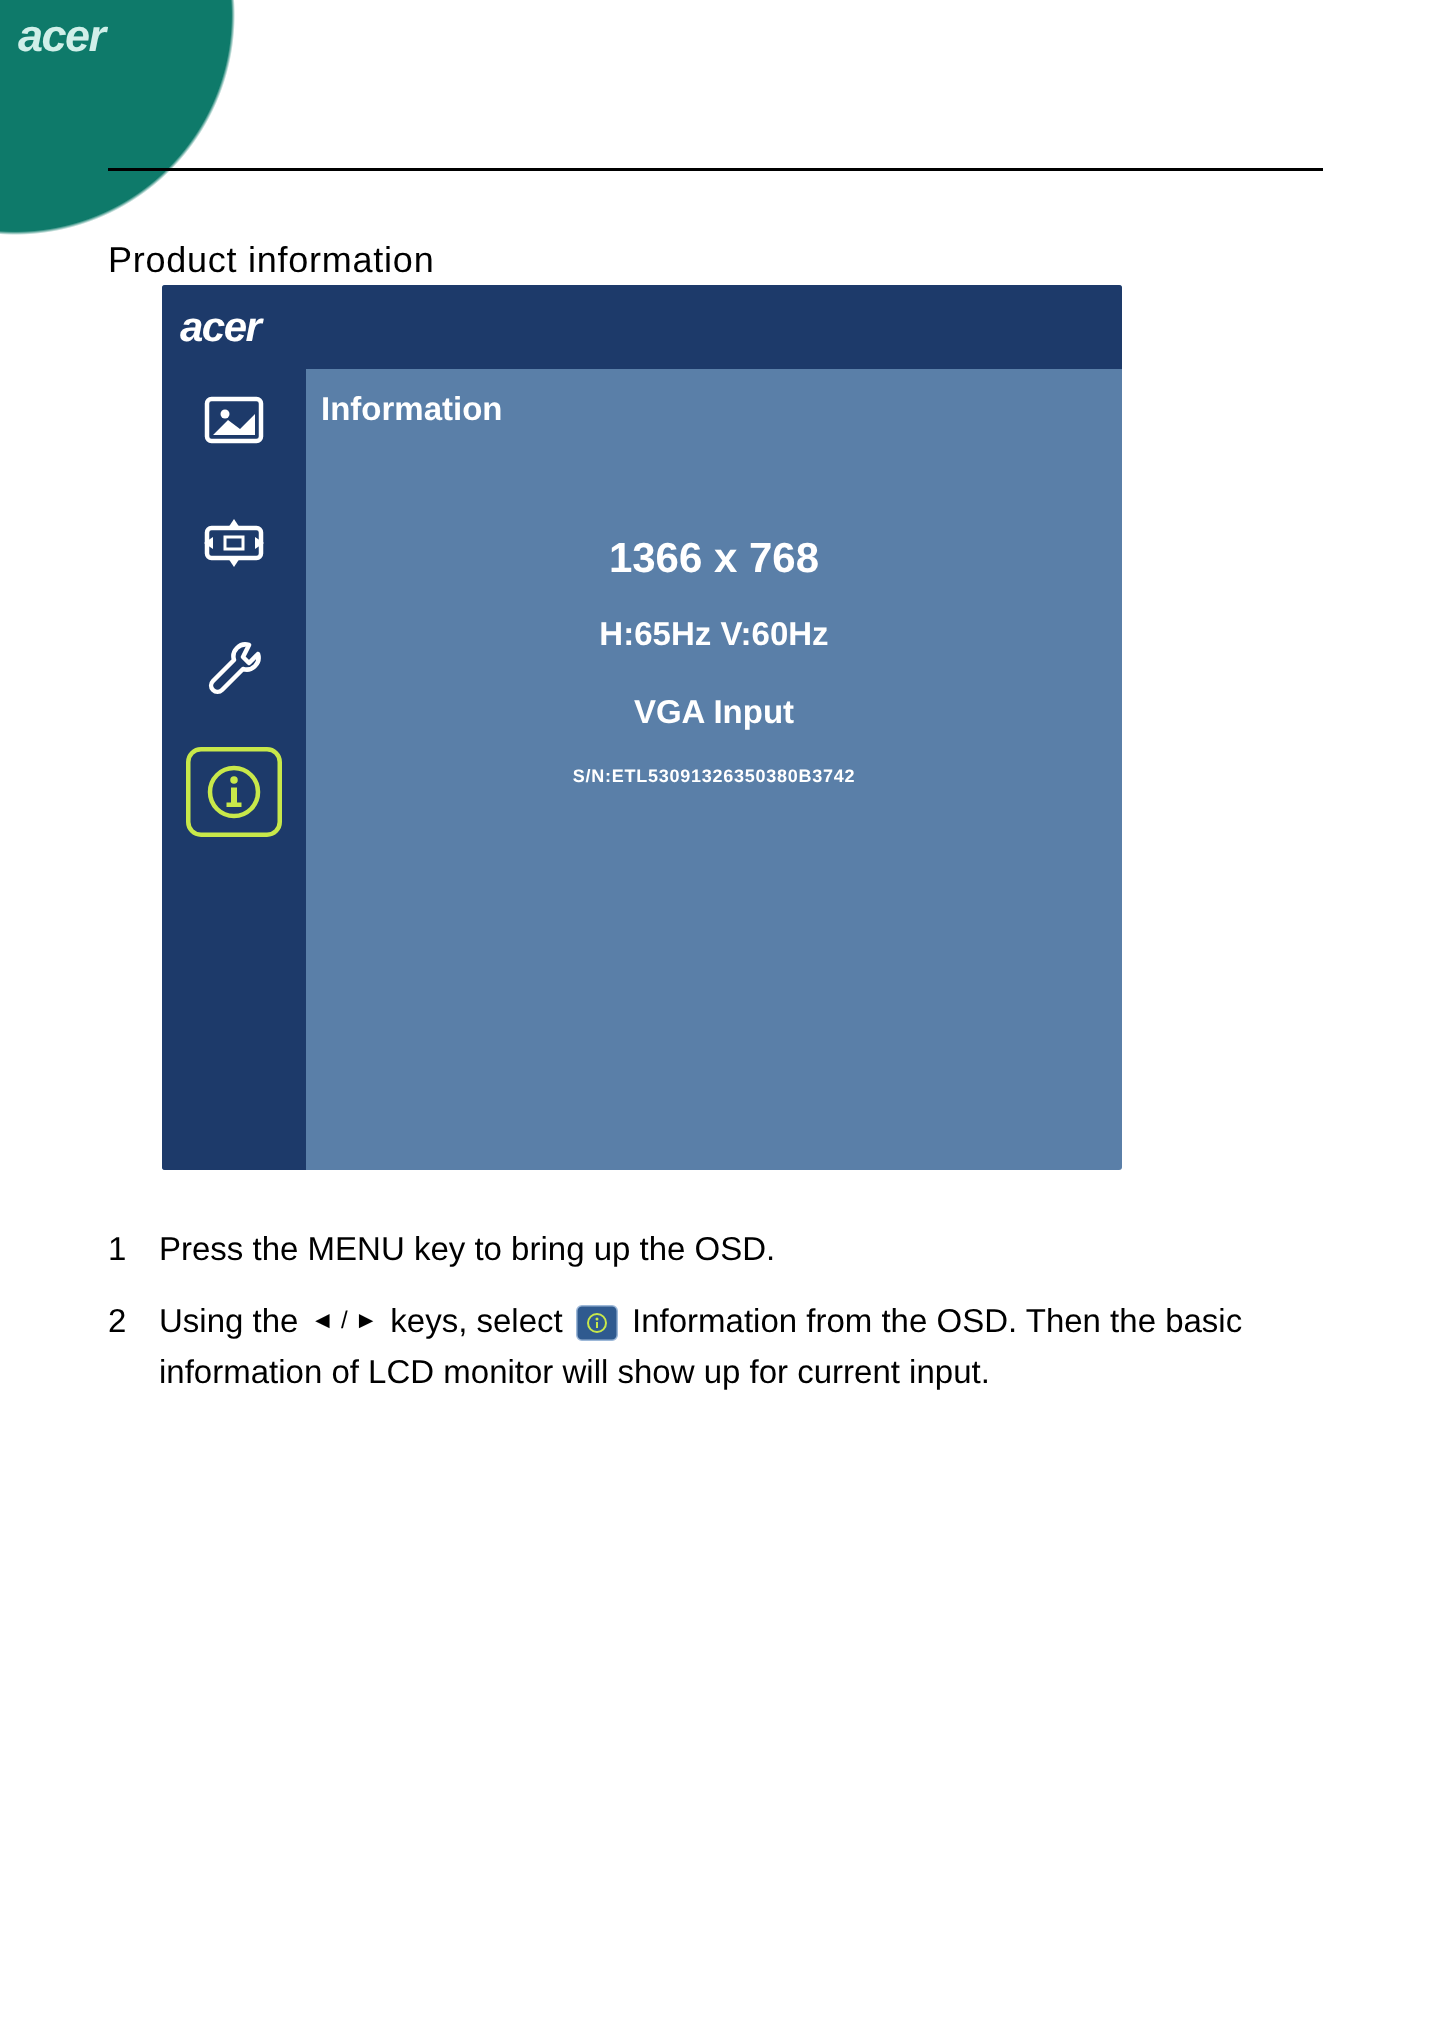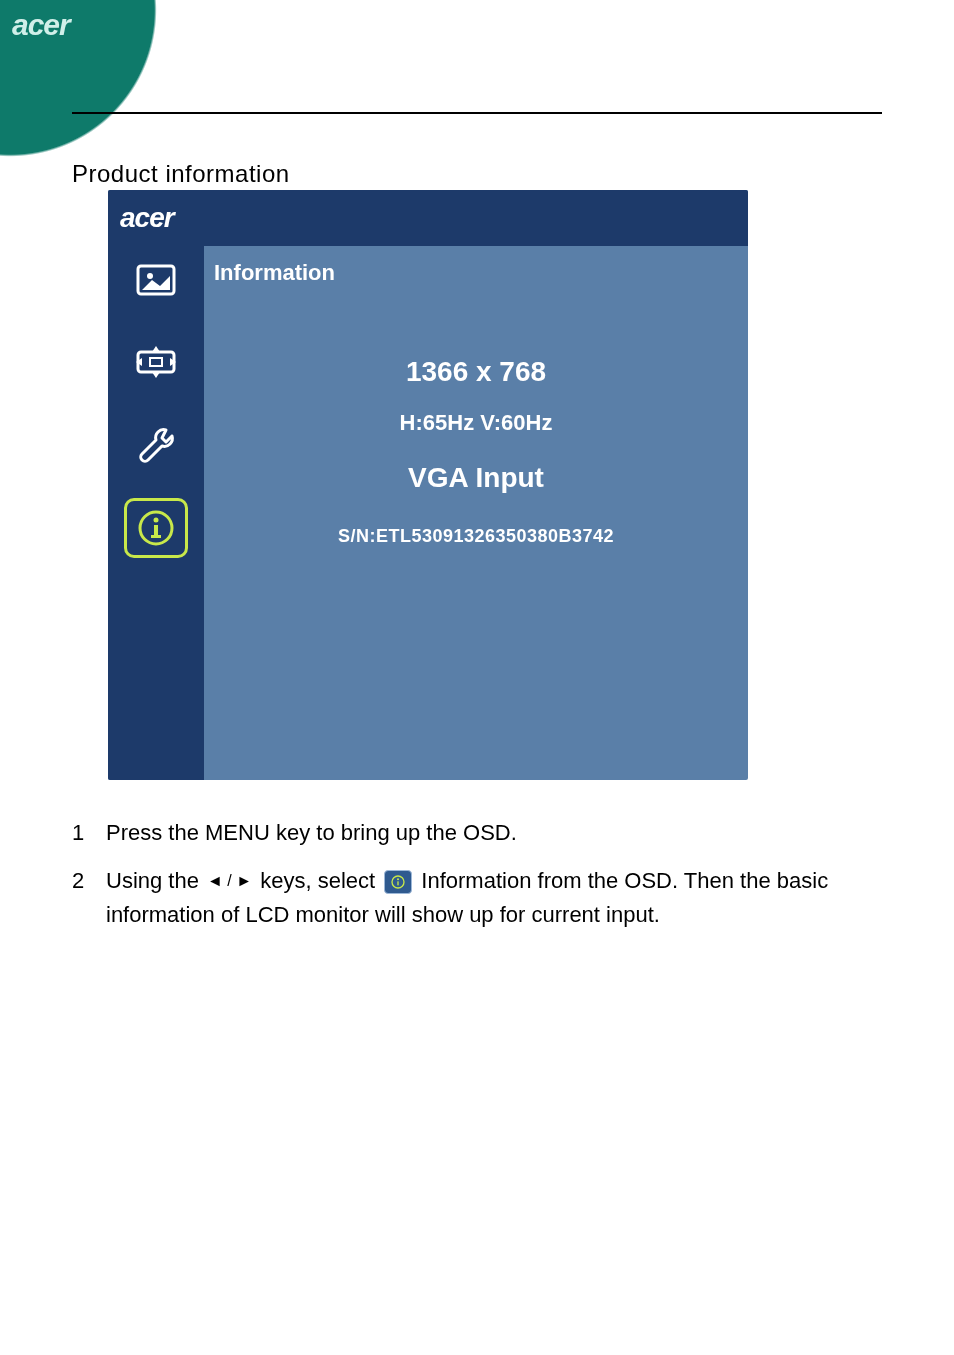--- a/index.html
+++ b/index.html
@@ -97,22 +97,22 @@
     color: #ffffff;
     margin-bottom: 70px;
   }
   .osd-info-lines {
     text-align: center;
     color: #ffffff;
     font-weight: 700;
   }
   .osd-info-lines .l1 { font-size: 28px; margin-bottom: 22px; }
   .osd-info-lines .l2 { font-size: 22px; margin-bottom: 26px; }
-  .osd-info-lines .l3 { font-size: 28px; margin-bottom: 32px; }
-  .osd-info-lines .l4 { font-size: 18px; letter-spacing: 0.5px; }
+  .osd-info-lines .l3 { font-size: 22px; margin-bottom: 22px; }
+  .osd-info-lines .l4 { font-size: 12px; letter-spacing: 0.5px; }
   .osd-footer {
     height: 44px;
     display: flex;
     align-items: stretch;
   }
   .osd-footer-spacer {
     width: 96px;
     background: #1d3a6a;
   }
   .osd-footer-bar {

